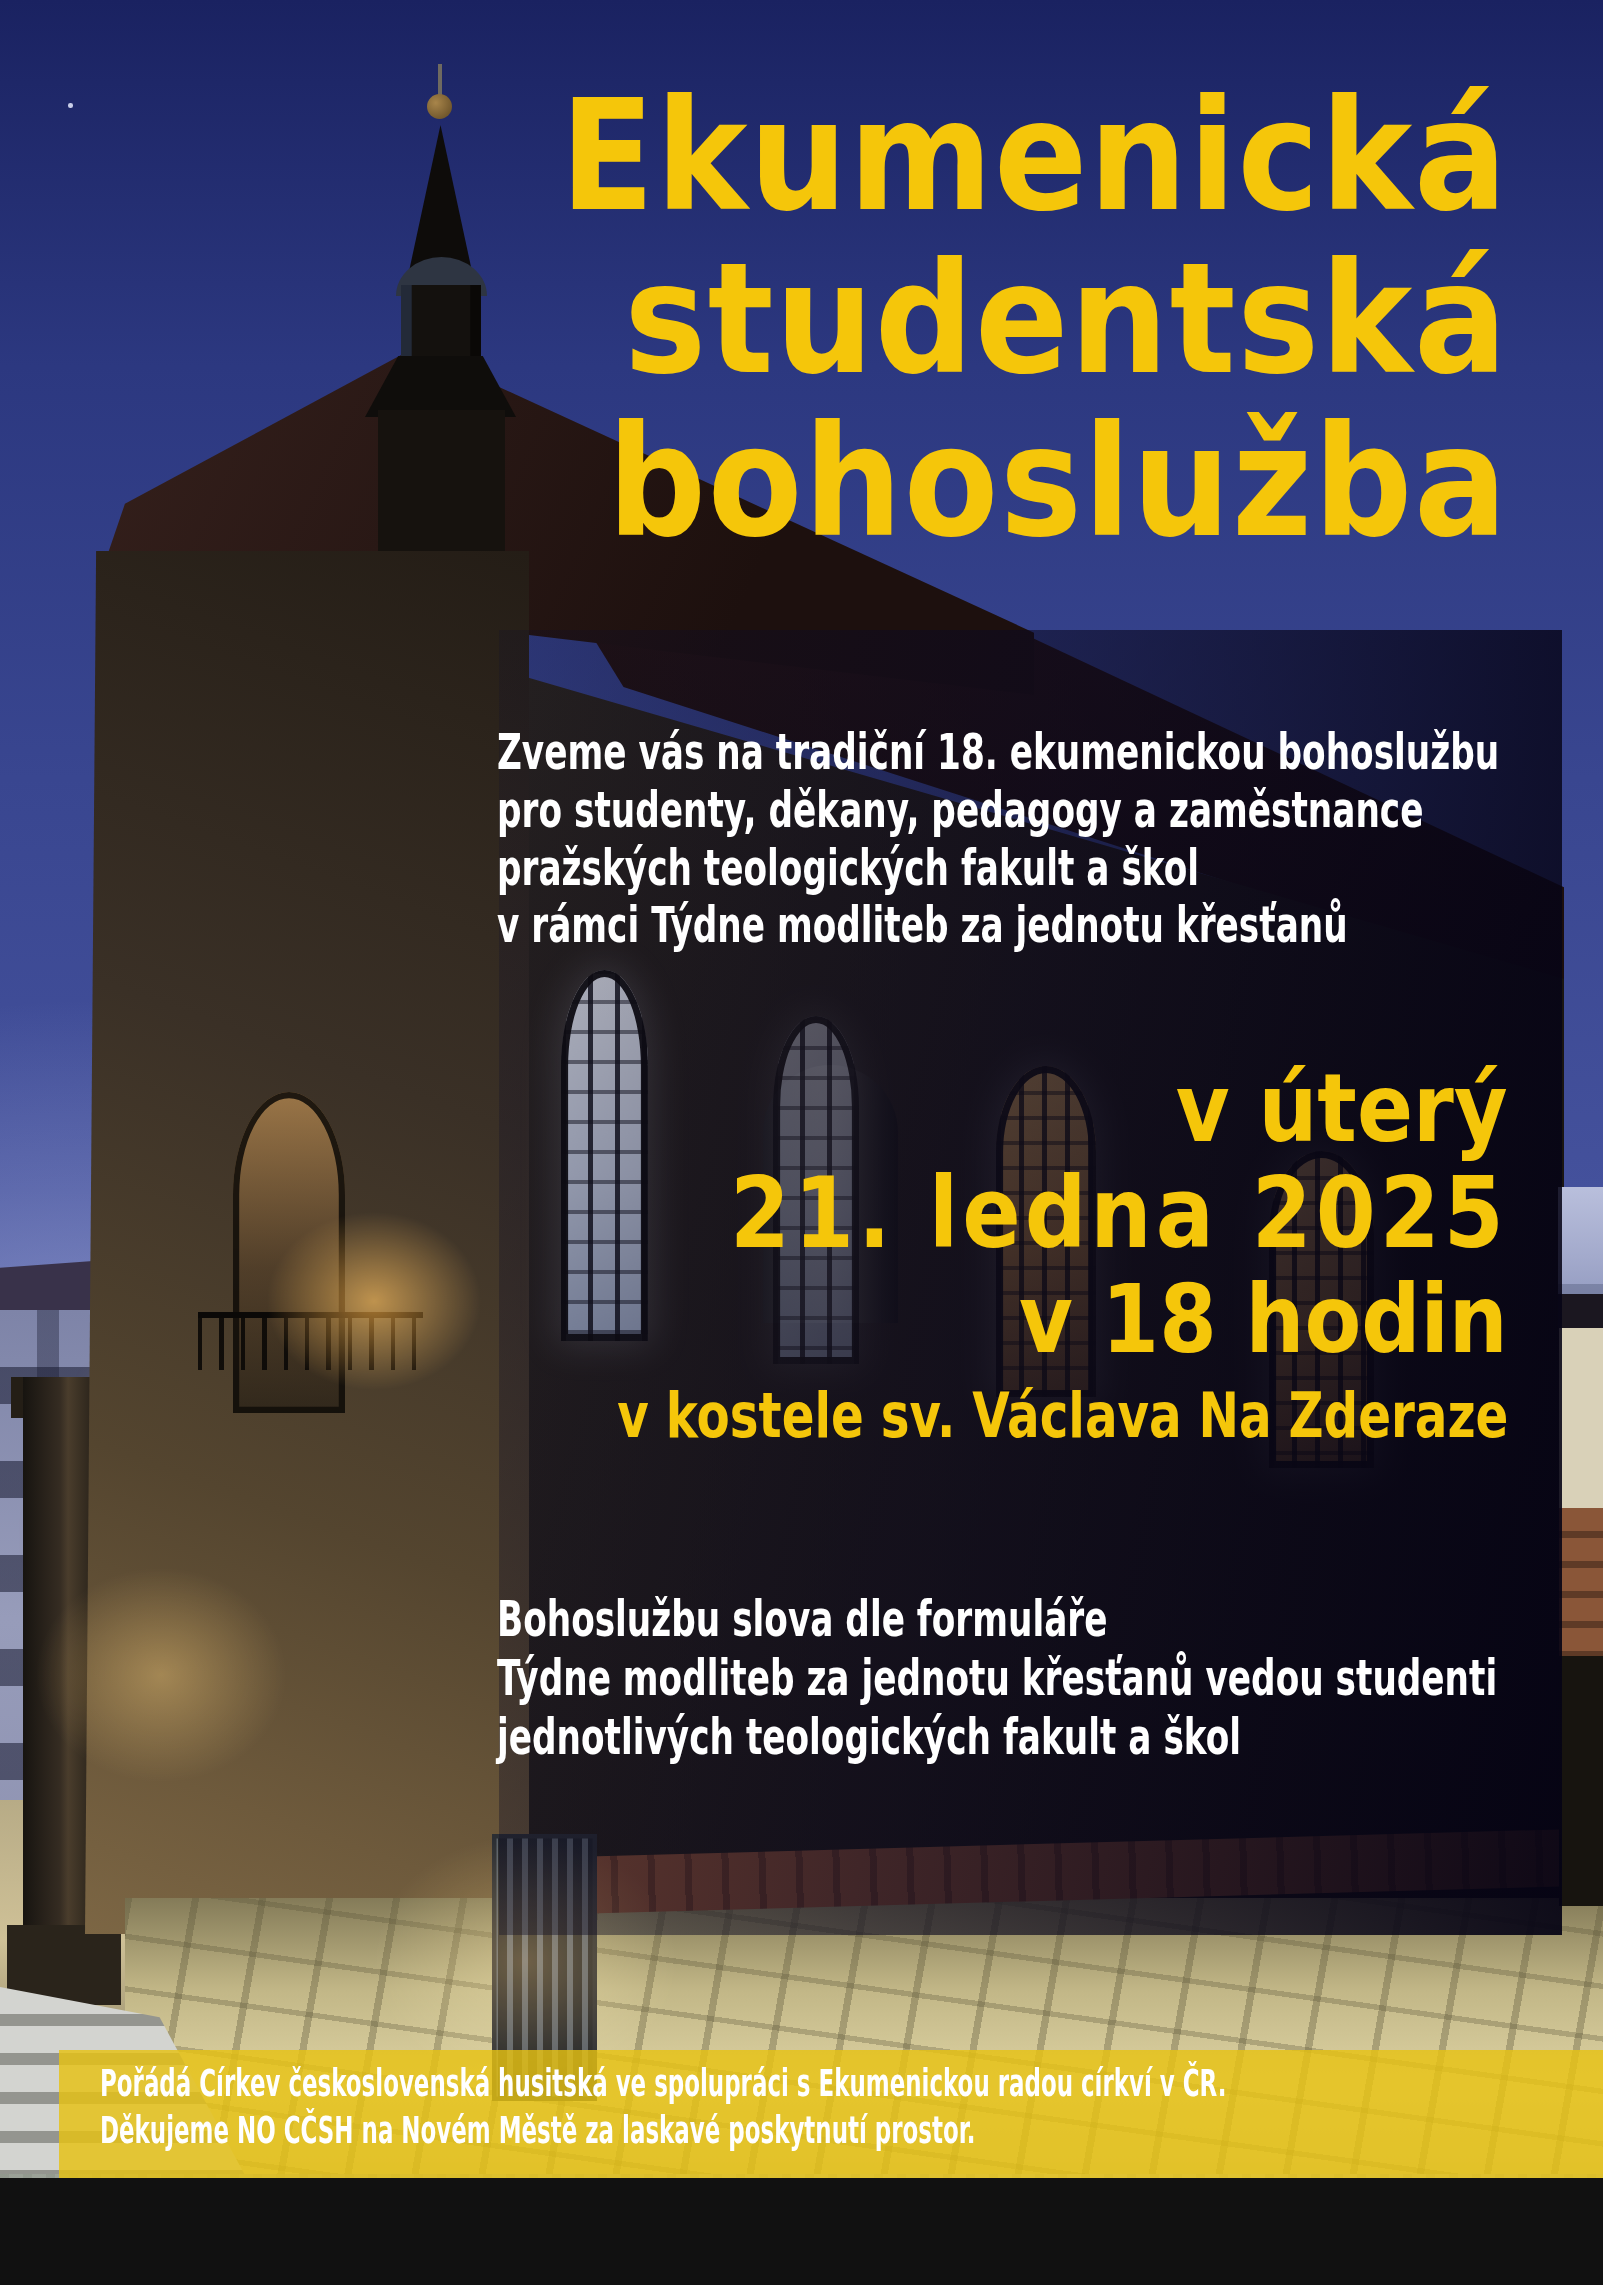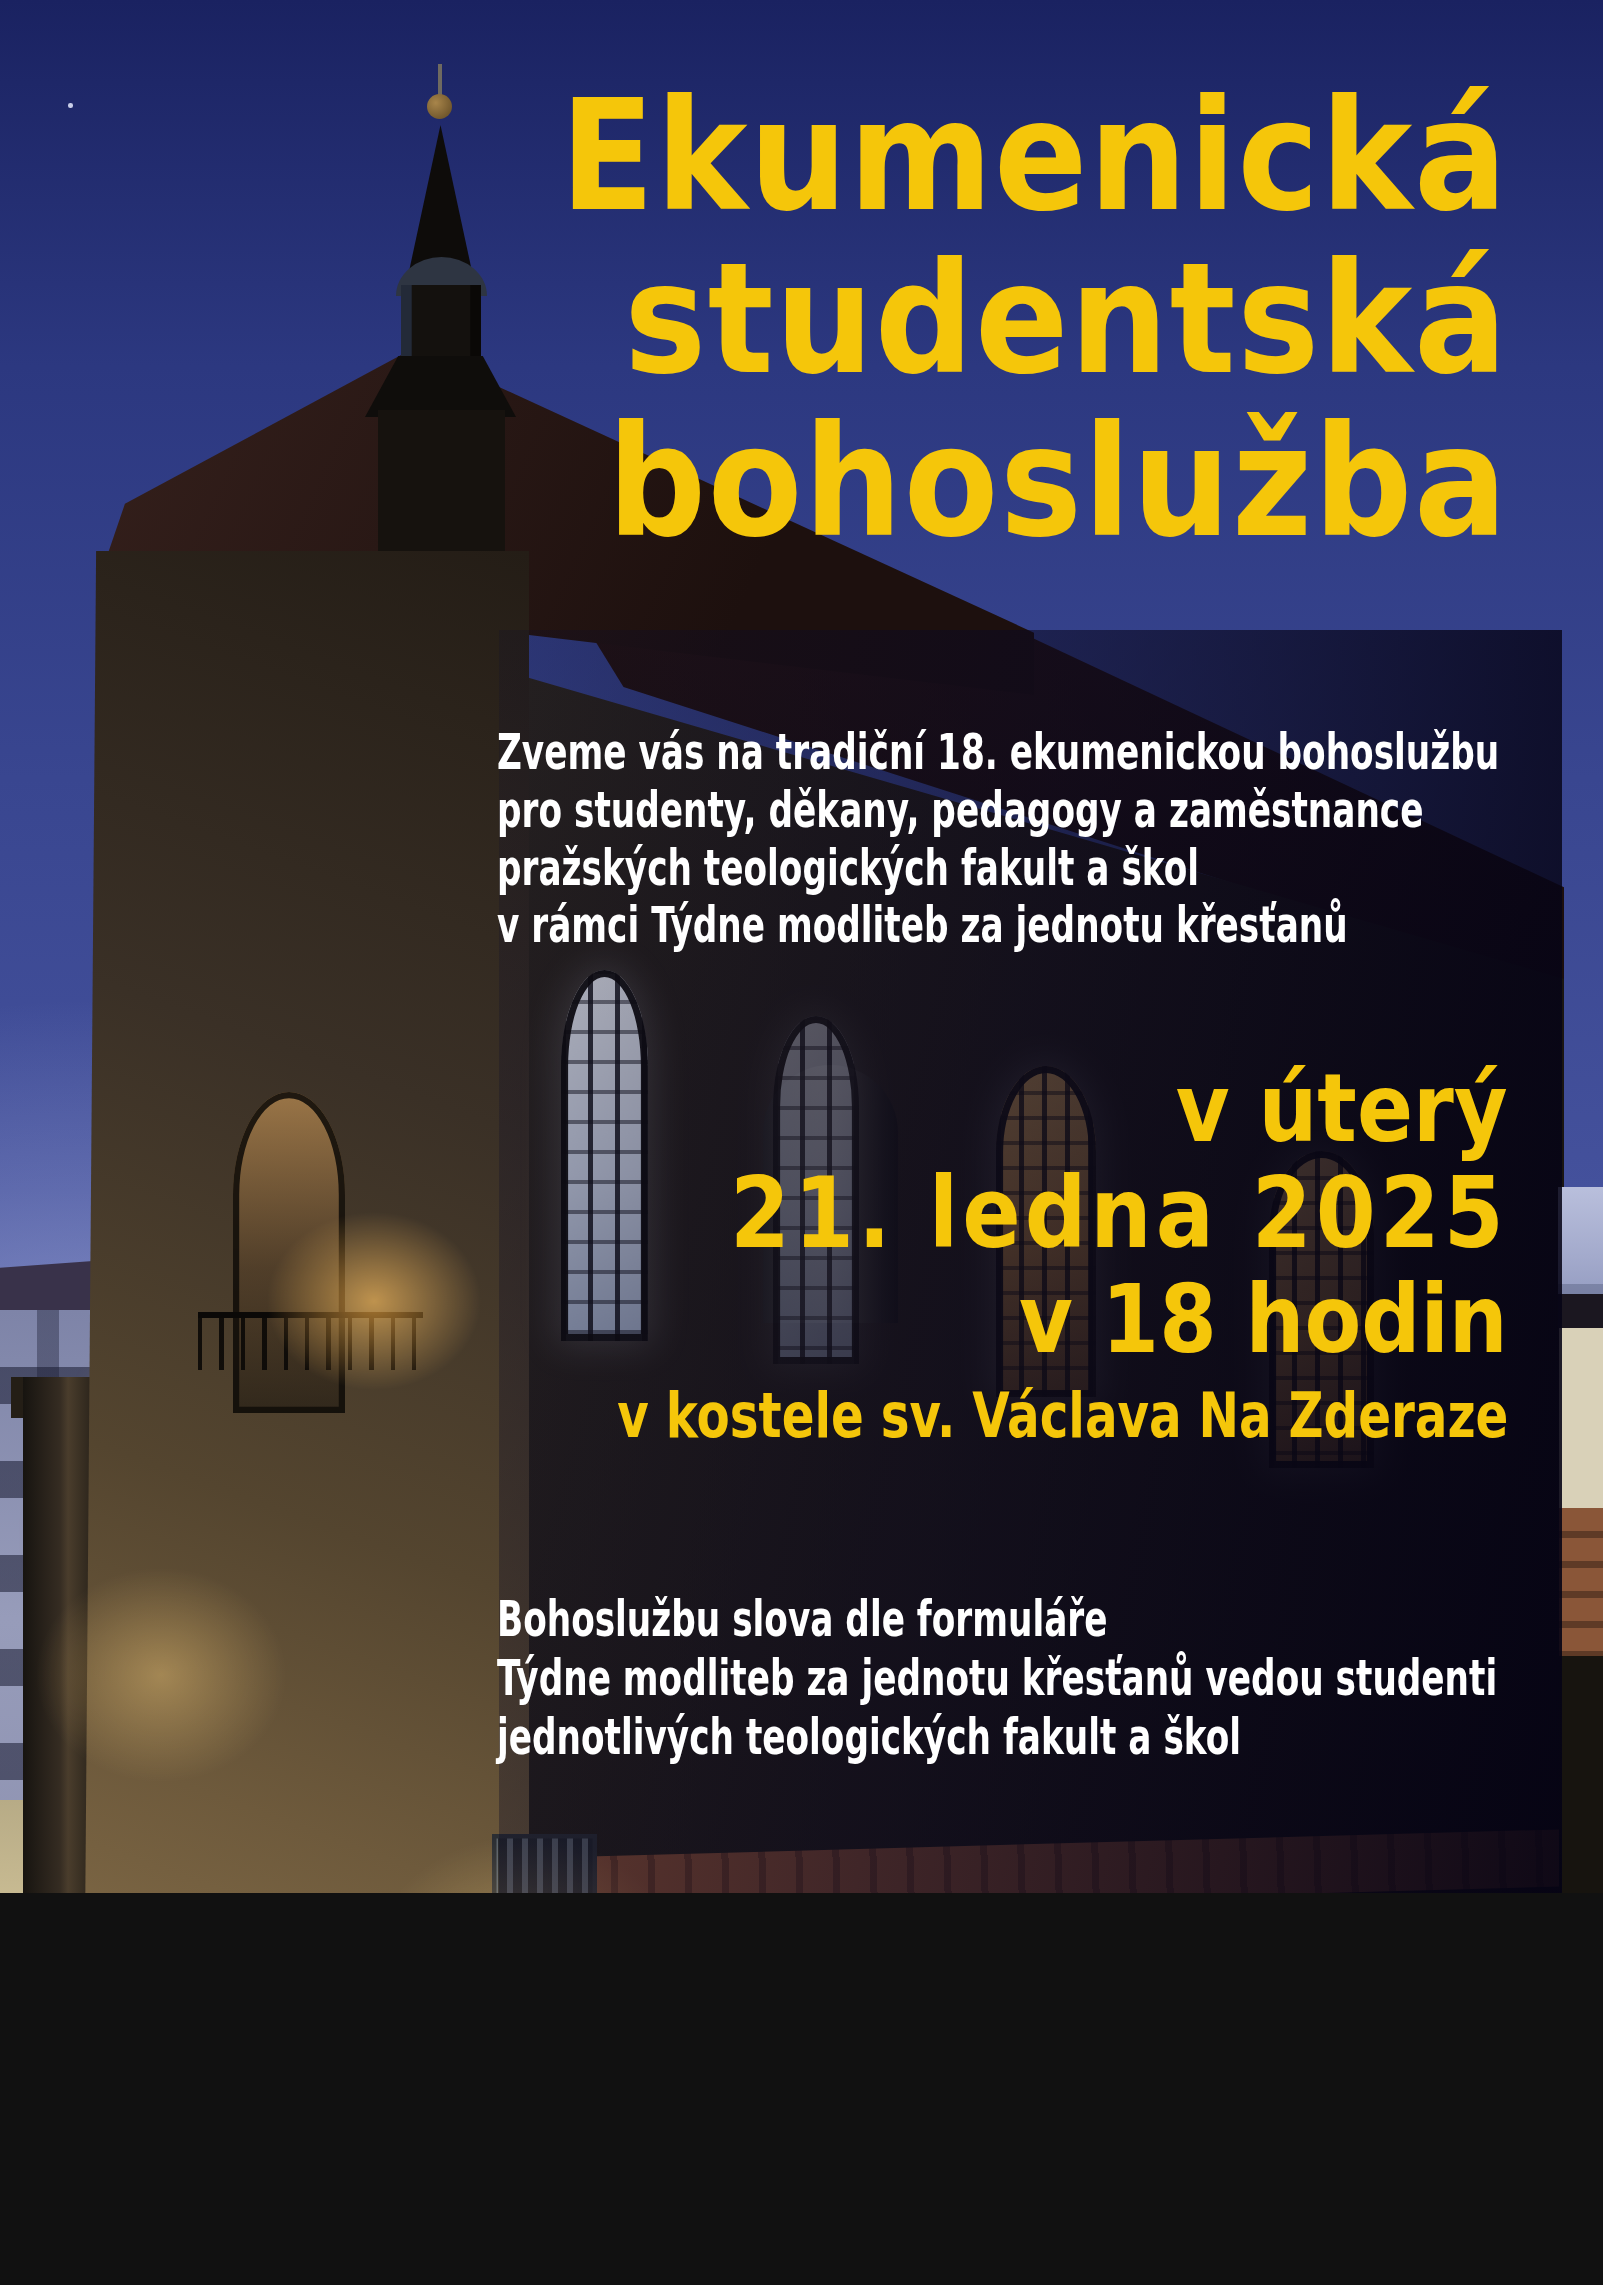--- a/index.html
+++ b/index.html
@@ -1,17 +1,17 @@
 <!DOCTYPE html>
 <html style="font-size:14.3px"><head>
 <meta charset="utf-8">
 <style>
   html,body{margin:0;padding:0;background:#111;}
   .poster{
-    position:relative;width:1604px;height:1893px;overflow:hidden;
+    position:relative;width:1604px;height:2178px;overflow:hidden;
     font-family:"DejaVu Sans","Liberation Sans",sans-serif;
     background:#701a75;
   }
   .abs{position:absolute;}
   
   .sky{
     left:0;top:0;width:1604px;height:2290px;
     background:
       radial-gradient(802px 535px at 6% 60%, rgba(168,176,220,.55), rgba(168,176,220,0) 70%),
       linear-gradient(180deg,#1a2261 0%,#2c3880 16%,#394690 34%,#44519c 52%,#6a76b4 70%,#9aa2cb 82%,#b9bed8 92%,#c6c9da 100%);
@@ -212,15 +212,21 @@
   </div>
 
   <div class="abs cz location-line">v kostele sv. Václava Na Zderaze</div>
 
   <div class="abs cz details-block">
     <div>Bohoslužbu slova dle formuláře</div>
     <div>Týdne modliteb za jednotu křesťanů vedou studenti</div>
     <div>jednotlivých teologických fakult a škol</div>
   </div>
 
+  <div class="abs footer-band">
+    <div class="abs cz footer-text">
+      <div>Pořádá Církev československá husitská ve spolupráci s Ekumenickou radou církví v ČR.</div>
+      <div>Děkujeme NO CČSH na Novém Městě za laskavé poskytnutí prostor.</div>
+    </div>
+  </div>
 
 </div>
 
 
 </body></html>

